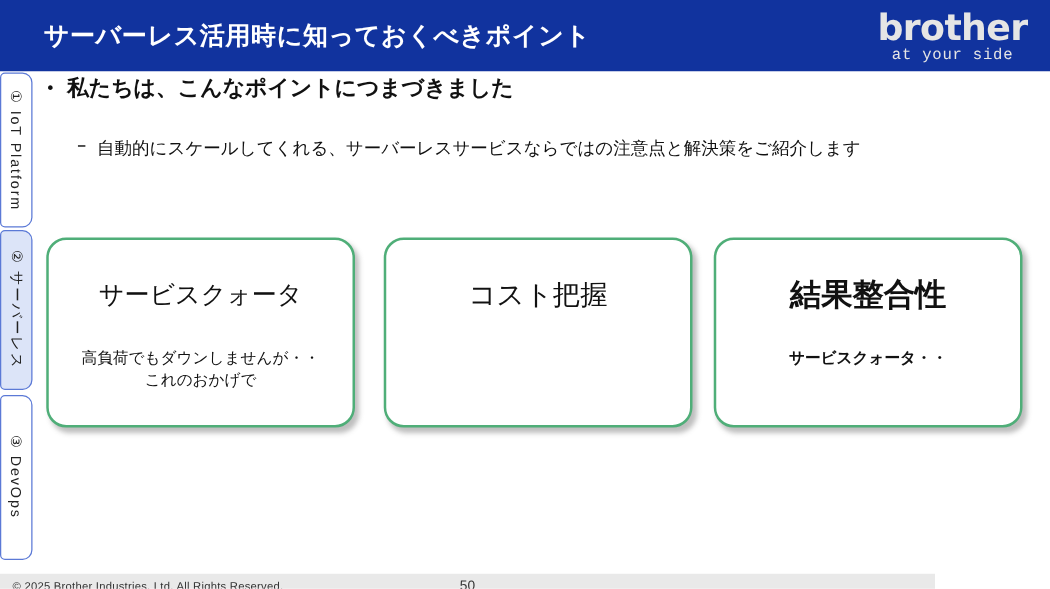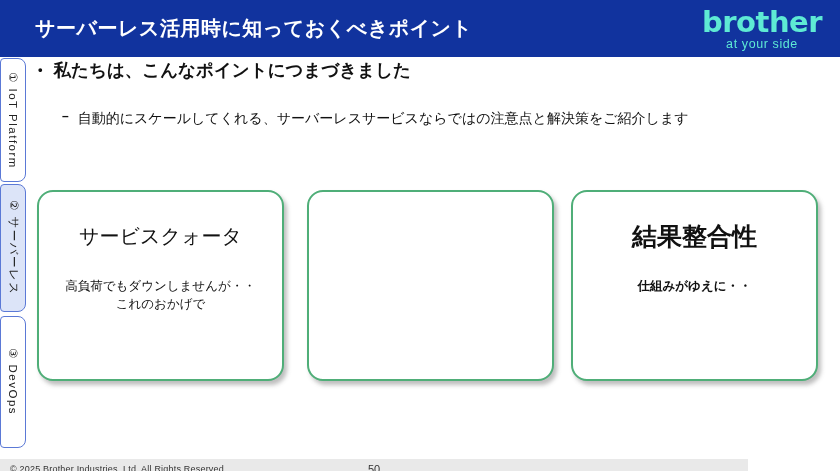--- a/index.html
+++ b/index.html
@@ -13,26 +13,26 @@
   
   .top-bar {
     position:absolute; top:0; left:0; width:840px; height:57px;
     background:var(--header-blue,#11339E);
     display:flex; align-items:center;
   }
   .slide-title {
     color:#fff; font-size:20px; font-weight:bold; margin-left:35px;
     letter-spacing:.5px; white-space:nowrap;
   }
-  .logo { position:absolute; right:18px; top:7px; text-align:center; color:#5eead4; }
+  .logo { position:absolute; right:18px; top:7px; text-align:center; color:#e5e5e5; }
   .logo-word {
     font-size:29px; font-weight:bold; letter-spacing:-.5px; line-height:1.05;
     font-family:"DejaVu Sans","Liberation Sans",sans-serif;
   }
-  .logo-tag { font-size:12.5px; margin-top:0; letter-spacing:.6px; }
+  .logo-tag { font-size:12.5px; margin-top:0; letter-spacing:.6px;font-family:Liberation Mono, monospace; }
 
   
   .tab {
     position:absolute; left:0; width:26px; background:#fff;
     border:1px solid var(--tab-border-blue,#5B79D6);
     border-radius:4px 8px 8px 4px;
     display:flex; align-items:center; justify-content:center;
     cursor:pointer;
   }
   .tab-label {
@@ -50,21 +50,21 @@
   }
   .bullet { font-size:13px; margin-right:11px; vertical-align:2px; }
   .subheading-row {
     position:absolute; left:62px; top:109px;
     font-size:14px; color:#111; white-space:nowrap;
   }
   .dash { margin-right:9px; font-weight:bold; vertical-align:3px; font-size:12px; }
 
   
   .card {
-    position:absolute; top:190px; width:247px; height:191px;
+    position:absolute; top:190px; width:247px; height:152px;
     background:#fff; border:2px solid var(--card-border-green,#4FAE78);
     border-radius:16px; text-align:center;
     box-shadow:3px 4px 4px rgba(110,110,110,.45);
   }
   .card1 { left:37px; }
   .card2 { left:307px; }
   .card3 { left:571px;font-weight:bold; }
   .card-title { margin-top:29px; line-height:30px; color:#111; }
   .card1 .card-title { font-size:20px; }
   .card2 .card-title { font-size:22px; }
@@ -121,26 +121,27 @@
     <section>
       <div class="card card1">
         <div class="card-title">サービスクォータ</div>
         <div class="card-body">
           <div>高負荷でもダウンしませんが・・</div>
           <div>これのおかげで</div>
         </div>
       </div>
 
       <div class="card card2">
+        <div class="card-title">コスト把握</div>
       </div>
 
       <div class="card card3">
         <div class="card-title">結果整合性</div>
         <div class="card-body">
-          <div>仕組みがゆえに・・</div>
+          <div>サービスクォータ・・</div>
         </div>
       </div>
     </section>
   </main>
 
   <footer class="footer">
     <span class="copyright">© 2025 Brother Industries, Ltd. All Rights Reserved.</span>
     <span class="page-number">50</span>
   </footer>
 

